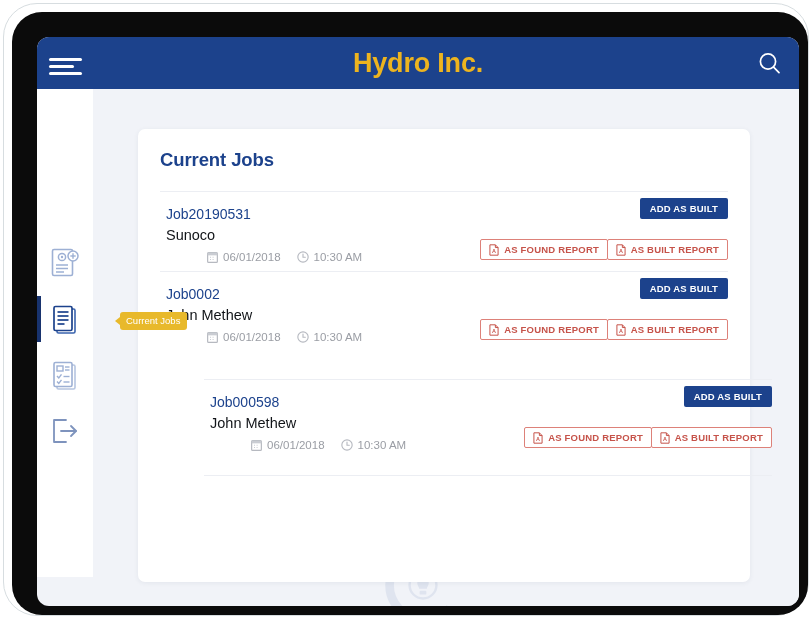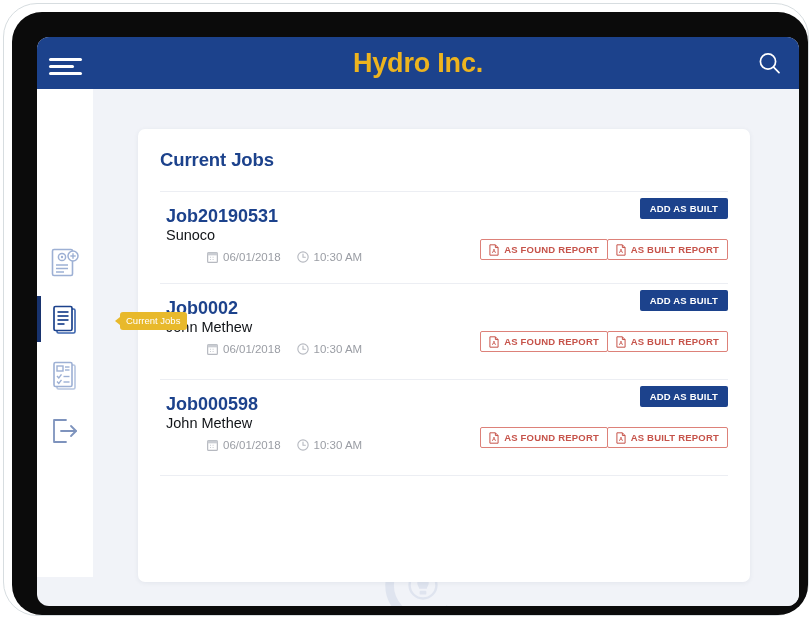--- a/index.html
+++ b/index.html
@@ -201,22 +201,22 @@
     letter-spacing: -0.1px;
   }
 
   .job-row {
     position: absolute;
     left: 22px;
     width: 568px;
     height: 95px;
   }
   .job-row.r1 { top: 62px; }
-  .job-row.r2 { top: 154px; }
-  .job-row.r3 { top: 250px; }
+  .job-row.r2 { top: 142px; }
+  .job-row.r3 { top: 250px; margin-left: 44px; }
   .job-row::before {
     content: "";
     position: absolute;
     left: 0;
     top: 0;
     width: 568px;
     height: 1px;
     background: #eceef3;
   }
   .job-row.r3::after {
@@ -227,22 +227,22 @@
     width: 568px;
     height: 1px;
     background: #eceef3;
   }
 
   .job-id {
     position: absolute;
     left: 6px;
     top: 15px;
     color: #1c428c;
-    font-size: 18px;
-    font-weight: bold;
+    font-size: 14px;
+    font-weight: normal;
     cursor: pointer;
   }
   .job-customer {
     position: absolute;
     left: 6px;
     top: 36px;
     color: #111418;
     font-size: 14.5px;
     font-weight: normal;
   }

